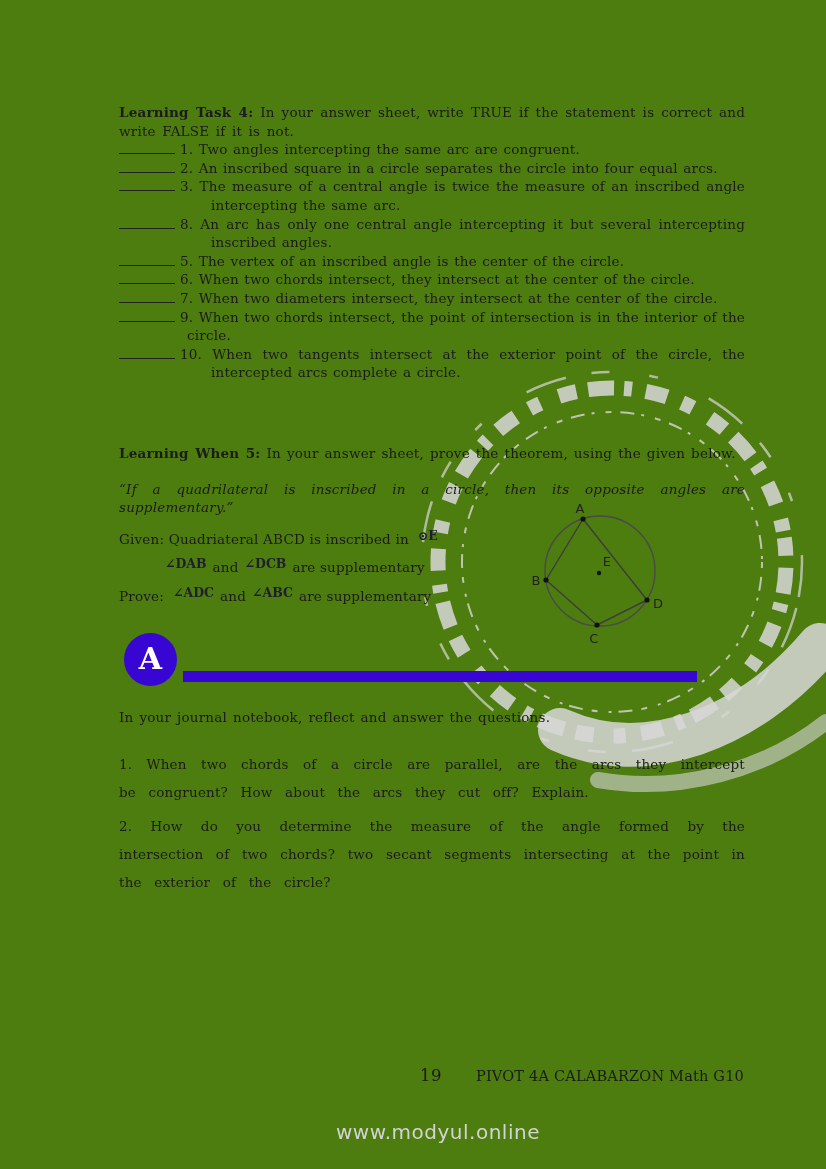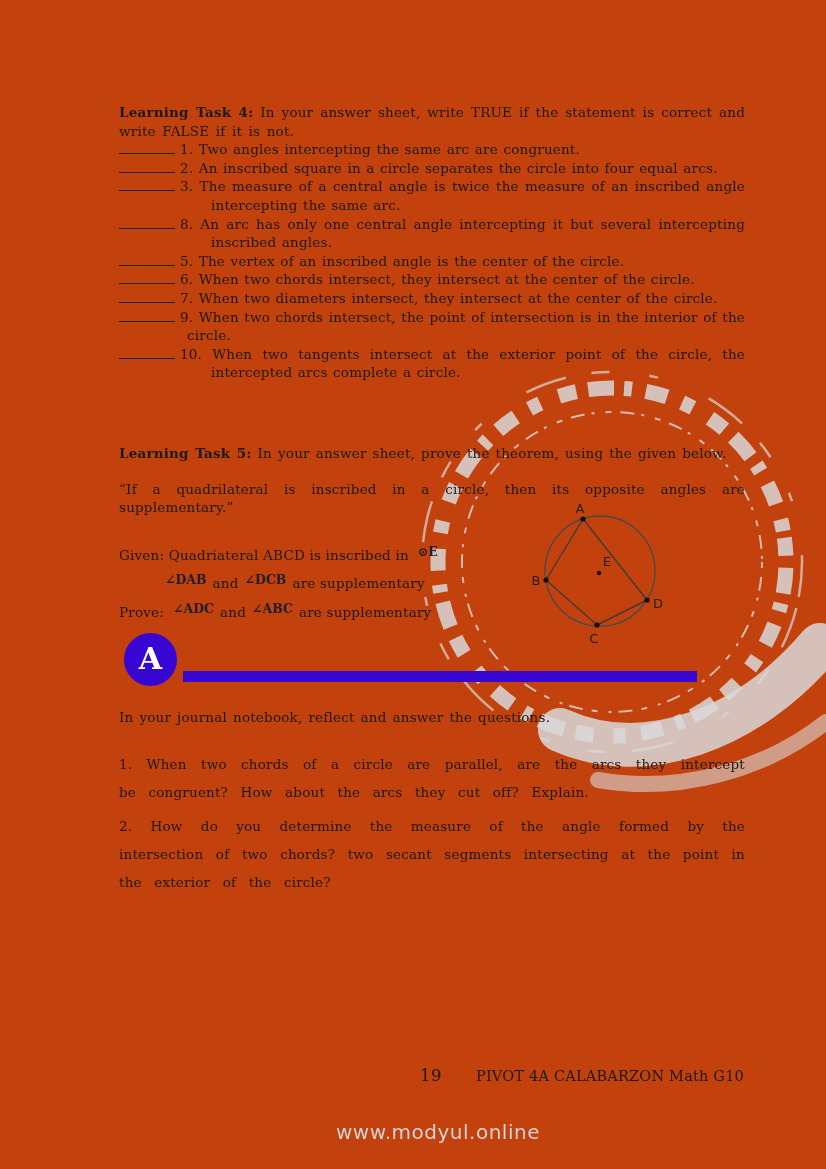--- a/index.html
+++ b/index.html
@@ -1,21 +1,21 @@
 <!DOCTYPE html>
 <html><head>
 <meta charset="utf-8">
 <style>
   * { margin: 0; padding: 0; box-sizing: border-box; }
   html, body { background: #ffffff; }
   .page {
     position: relative;
     width: 826px;
     height: 1169px;
-    background: #c2410c;
+    background: #4d7c0f;
     overflow: hidden;
     font-family: "DejaVu Serif", "Liberation Serif", serif;
     color: #1b1b1b;
     font-size: 13.5px;
     letter-spacing: 0.2px;
   }
   .stamp { position: absolute; left: 0; top: 0; z-index: 0; }
   .layer { position: absolute; z-index: 2; }
 
   
@@ -30,21 +30,21 @@
     display: inline-block;
     width: 56px;
     height: 12px;
     border-bottom: 1.2px solid #222;
     margin-right: 5px;
   }
 
   
   .task5 { left: 119px; top: 444px; width: 626px; line-height: 18.6px; }
   .task5 .intro { word-spacing: 1.5px; margin-bottom: 17px; }
-  .task5 .theorem { text-align: justify; word-spacing: 6px; margin-bottom: 27px; }
+  .task5 .theorem { text-align: justify; word-spacing: 6px; margin-bottom: 11px; font-style: italic; }
   .task5 .given-line { margin-bottom: 5px; line-height: 23px; }
   .task5 .prove-line { line-height: 23px; margin-bottom: 6px; }
   .task5 .prove-line2 { padding-left: 46px; }
   .math-token {
     font-family: "DejaVu Serif", serif;
     font-weight: bold;
     font-size: 12.5px;
     color: #1e1e2e;
     letter-spacing: 0;
     position: relative;
@@ -116,21 +116,21 @@
     <div class="tf-item hang-a"><span class="blank"></span><span>3. The measure of a central angle is twice the measure of an inscribed angle intercepting the same arc.</span></div>
     <div class="tf-item hang-a"><span class="blank"></span><span>8. An arc has only one central angle intercepting it but several intercepting inscribed angles.</span></div>
     <div class="tf-item hang-a"><span class="blank"></span><span>5. The vertex of an inscribed angle is the center of the circle.</span></div>
     <div class="tf-item hang-a"><span class="blank"></span><span>6. When two chords intersect, they intersect at the center of the circle.</span></div>
     <div class="tf-item hang-a"><span class="blank"></span><span>7. When two diameters intersect, they intersect at the center of the circle.</span></div>
     <div class="tf-item hang-b"><span class="blank"></span><span>9. When two chords intersect, the point of intersection is in the interior of the circle.</span></div>
     <div class="tf-item hang-a"><span class="blank"></span><span>10. When two tangents intersect at the exterior point of the circle, the intercepted arcs complete a circle.</span></div>
   </div>
 
   <div class="layer task5">
-    <p class="intro"><b class="lt-heading">Learning Task 5:</b> <span>In your answer sheet, prove the theorem, using the given below.</span></p>
+    <p class="intro"><b class="lt-heading">Learning When 5:</b> <span>In your answer sheet, prove the theorem, using the given below.</span></p>
 
     <p class="theorem">“If a quadrilateral is inscribed in a circle, then its opposite angles are supplementary.”</p>
 
     <p class="given-line"><span>Given:</span> <span>Quadriateral ABCD is inscribed in</span><span class="math-token first">⊙E</span></p>
 
     <p class="prove-line prove-line2"><span class="math-token" style="margin-left:0">∠DAB</span><span>and</span><span class="math-token">∠DCB</span><span>are supplementary</span></p>
 
     <p class="prove-line"><span>Prove:</span><span class="math-token first">∠ADC</span><span>and</span><span class="math-token">∠ABC</span><span>are supplementary</span></p>
   </div>
 

